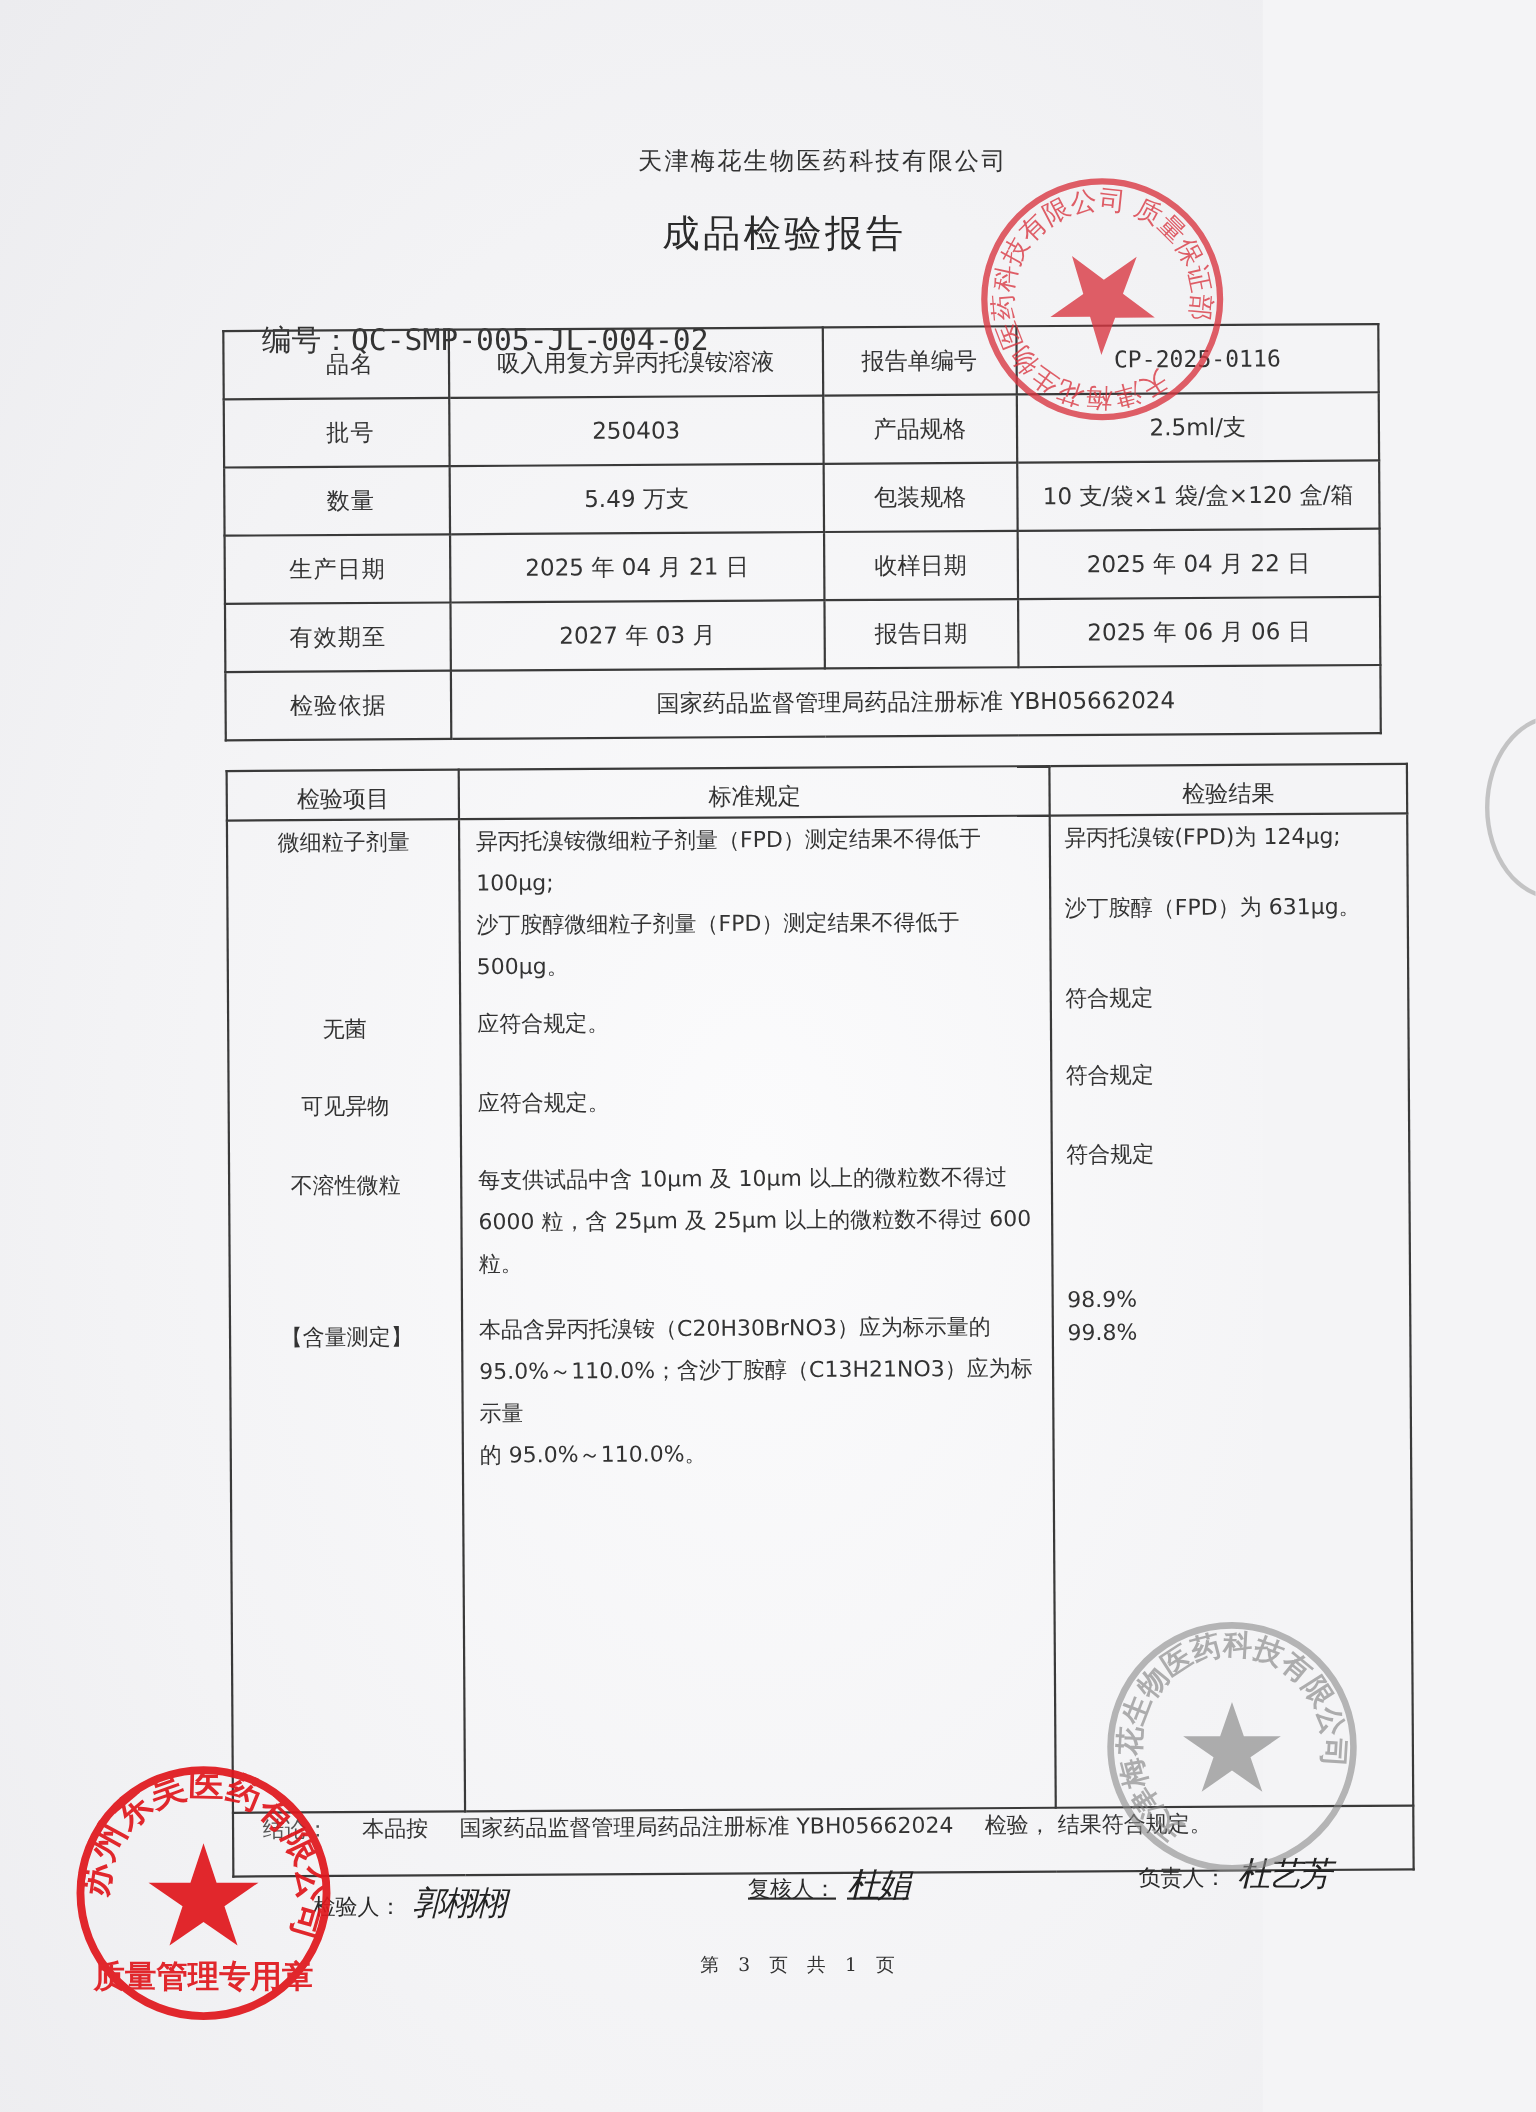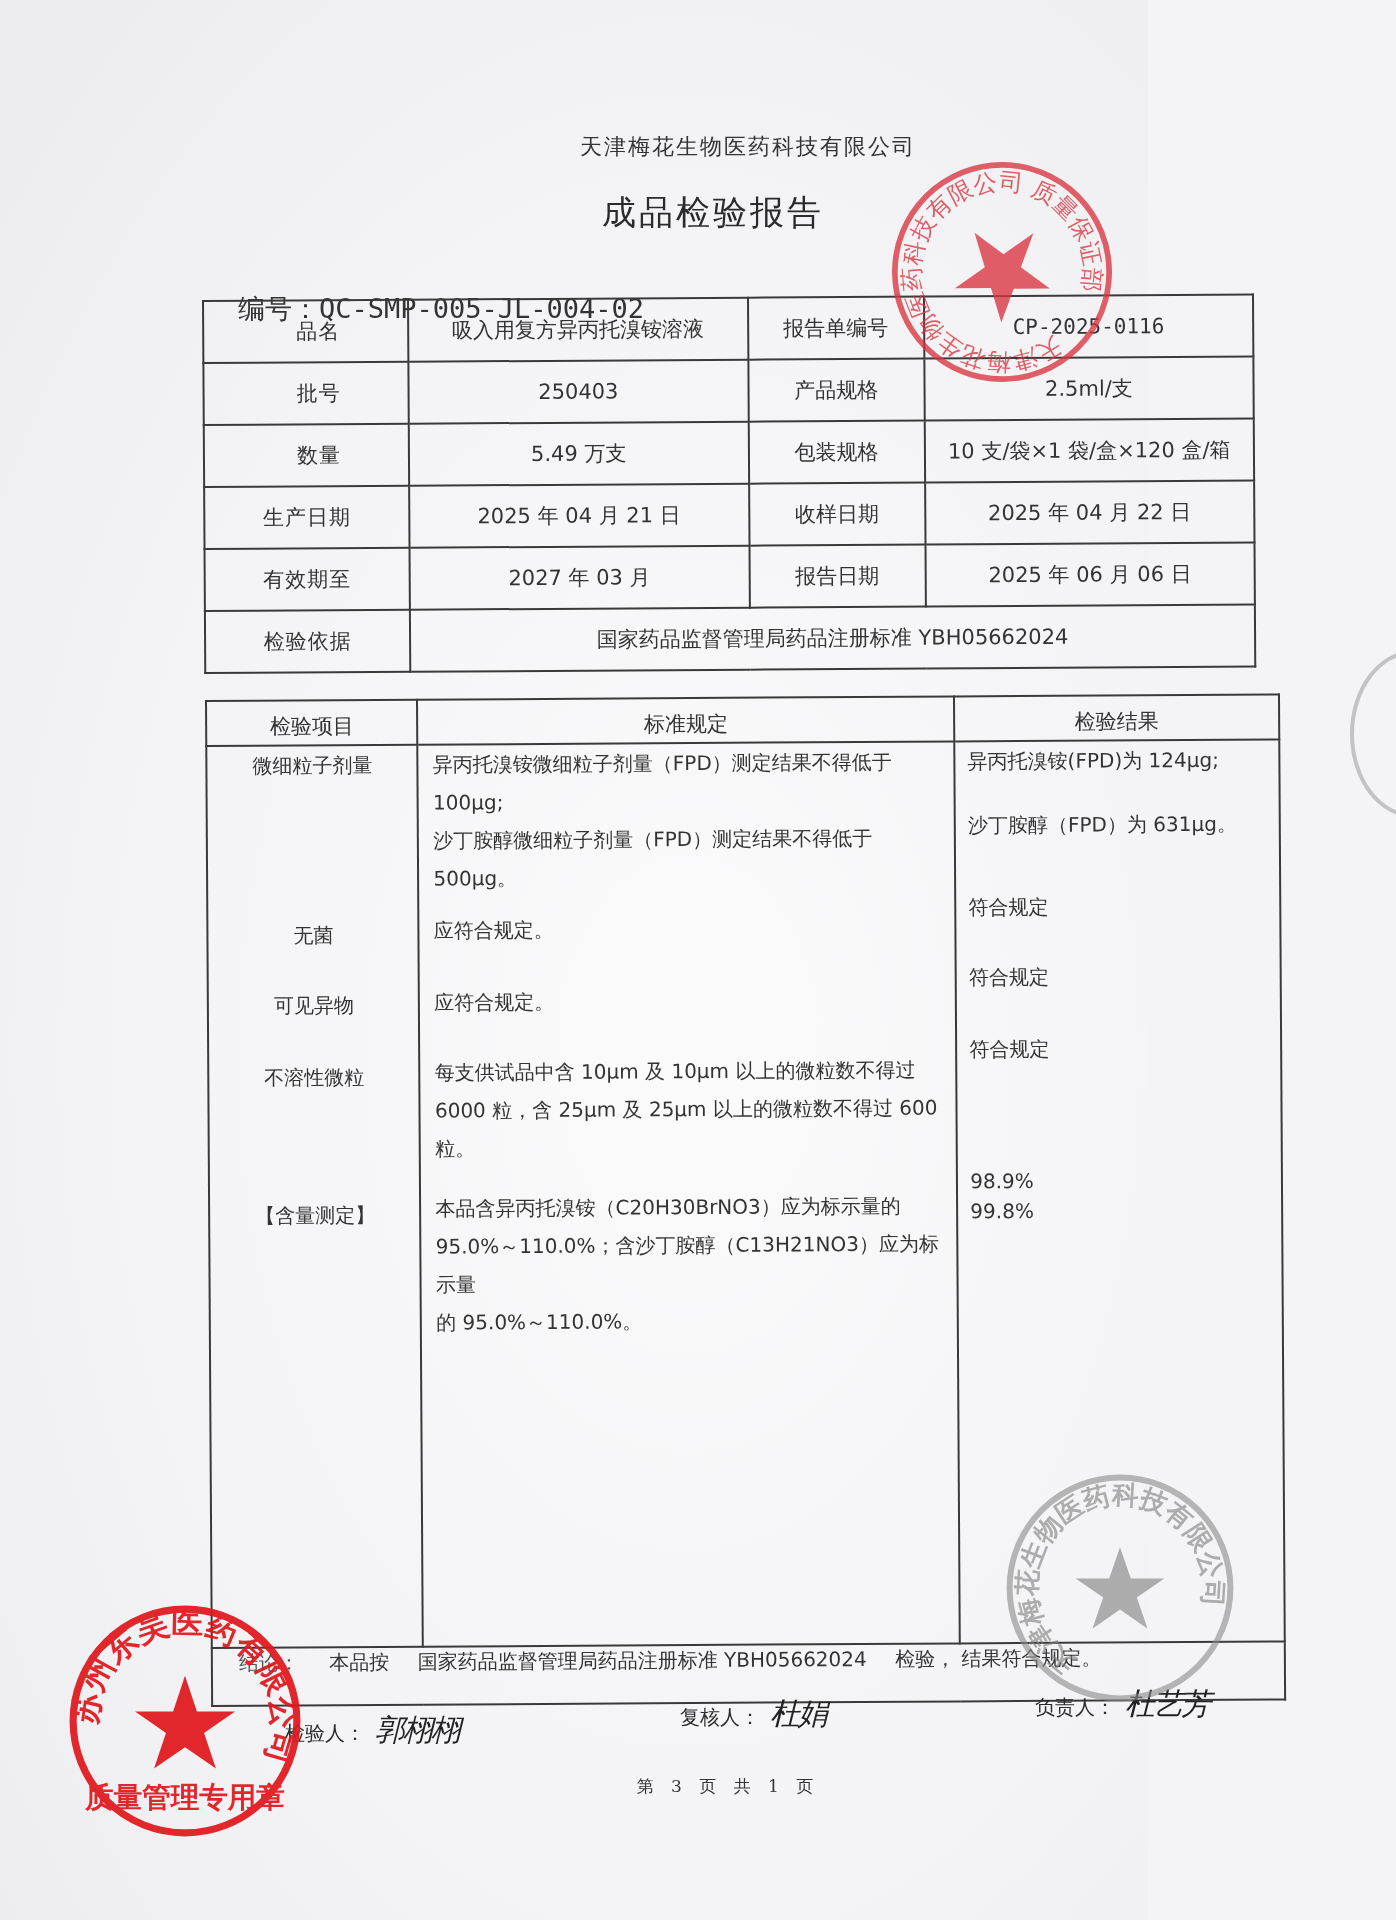--- a/index.html
+++ b/index.html
@@ -175,21 +175,21 @@
         <span>检验，  结果符合规定。</span>
       </td>
     </tr>
   </tbody>
     </table>
 
   <div class="sign-row">
     <div class="sign" style="left:285px; top:10px;">
       <span>检验人：</span><span class="sig-scrawl">郭栩栩</span>
     </div>
-    <div class="sign" style="left:680px; top:-6px;">
+    <div class="sign" style="left:680px; top:-6px;text-decoration:underline;">
       <span>复核人：</span><span class="sig-scrawl">杜娟</span>
     </div>
     <div class="sign" style="left:1035px; top:-16px;">
       <span>负责人：</span><span class="sig-scrawl">杜艺芳</span>
     </div>
   </div>
 
   <div class="pager">第 3 页 共 1 页</div>
 
   <div class="stamp" style="left:888px; top:158px; width:228px; height:228px; opacity:0.78;">

